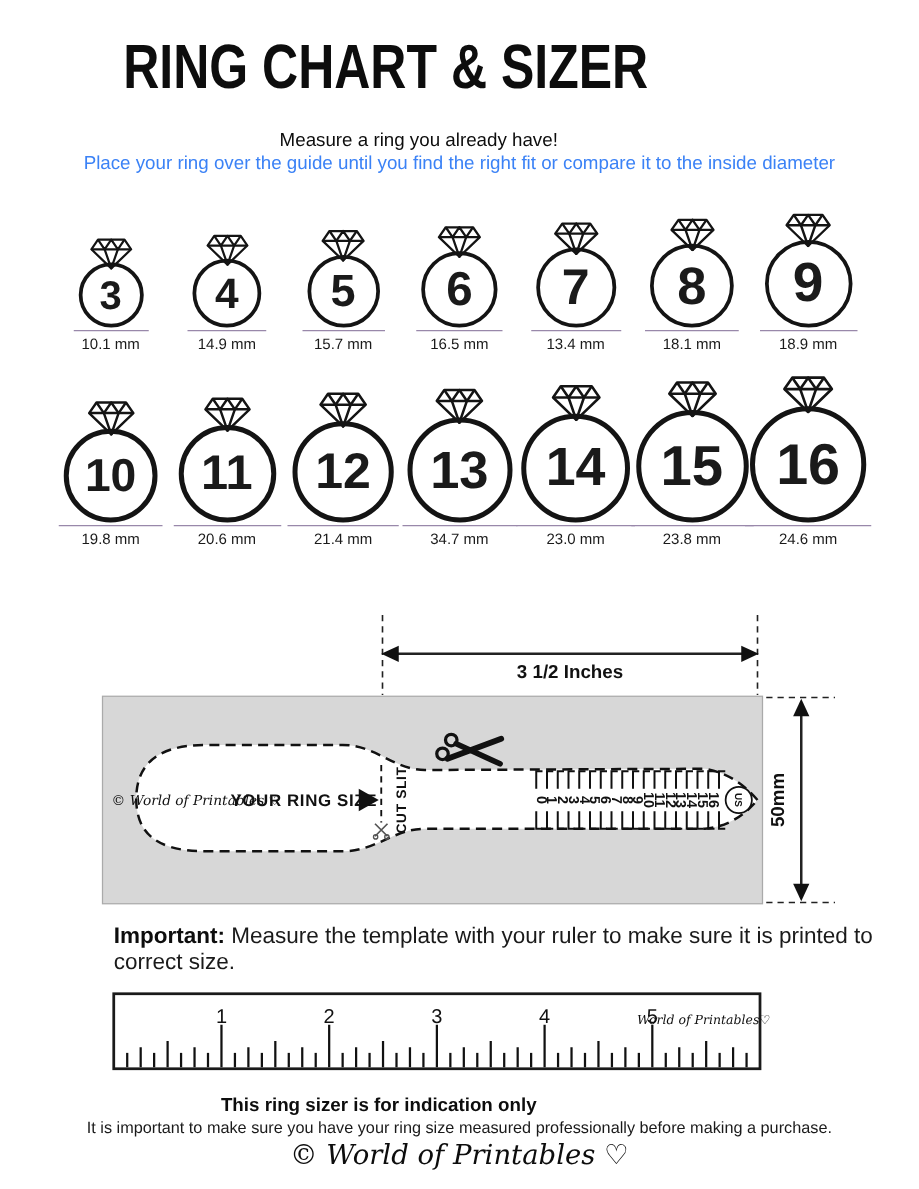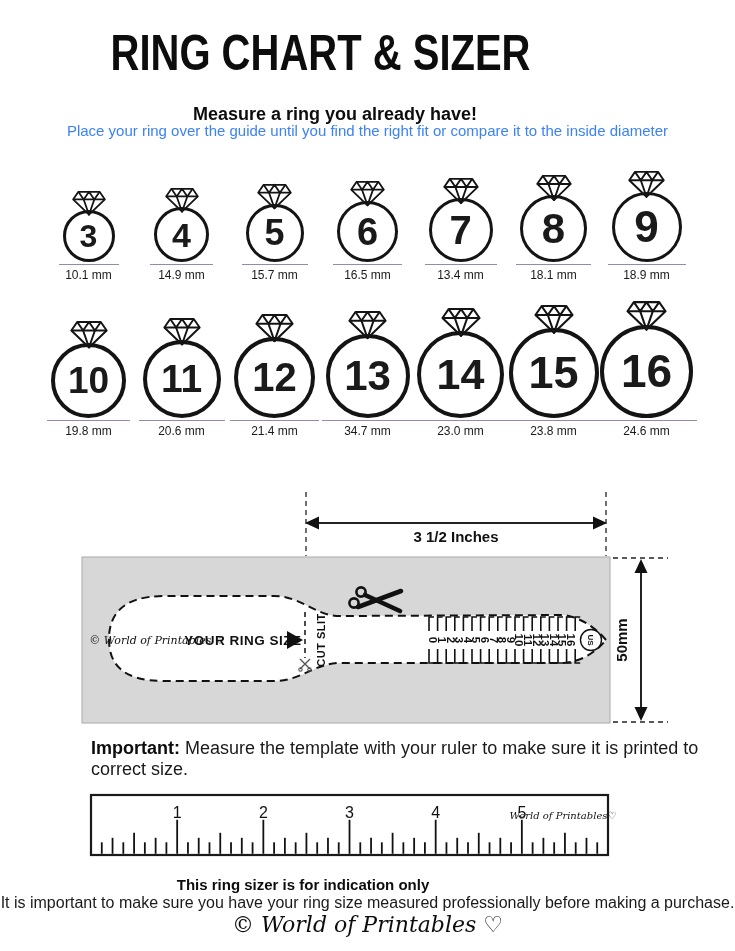--- a/index.html
+++ b/index.html
@@ -3,23 +3,23 @@
 <meta charset="utf-8">
 <style>
   html,body{margin:0;padding:0}
   body{
     width:735px;height:951px;background:#ffffff;position:relative;overflow:hidden;
     font-family:"Liberation Sans",sans-serif;color:#111;
   }
   .abs{position:absolute}
 
   
-  .title{top:24px;left:12px;width:616px;text-align:center;font-size:50px;font-weight:bold;letter-spacing:0;color:#0d0d0d;}
+  .title{top:24px;left:0;width:616px;text-align:center;font-size:50px;font-weight:bold;letter-spacing:0;color:#0d0d0d;}
   .title span{display:inline-block;transform:scaleX(0.8);transform-origin:center;white-space:nowrap}
-  .subtitle{top:104px;left:0;width:670px;text-align:center;font-size:18px;font-weight:bold;color:#0d0d0d}
+  .subtitle{top:104px;left:0;width:670px;text-align:center;font-size:15px;font-weight:normal;color:#0d0d0d}
   .desc{top:122px;left:0;width:735px;text-align:center;font-size:15px;color:#3b82f6}
 
   
   .row{position:absolute;left:0;right:0;display:flex;justify-content:center;align-items:flex-end}
   .row1{top:170px}
   .row2{top:300px}
   .cell{width:93px;display:flex;flex-direction:column;align-items:center;justify-content:flex-end}
   .ring{display:flex;flex-direction:column;align-items:center}
   .dia{width:var(--dw);height:calc(var(--dw) * 0.72);margin-bottom:-6px;z-index:2}
   .band{
@@ -43,21 +43,21 @@
   .rnum{font-size:16px}
   .rbrand{font-size:10px}
   .sbrand{font-size:11px}
 
   
   .important{top:738px;left:91px;width:620px;font-size:18px;color:#1a1a1a}
   .important b{color:#0d0d0d}
 
   
   .foot-bold{top:876px;left:0;width:606px;text-align:center;font-size:15px;font-weight:bold;color:#0d0d0d}
-  .foot-line{top:894px;left:0;width:735px;text-align:center;font-size:16px;color:#1a1a1a}
+  .foot-line{top:894px;left:0;width:735px;text-align:center;font-size:13px;color:#1a1a1a}
   .foot-brand{top:912px;left:0;width:735px;text-align:center;font-size:22px;color:#0d0d0d}
 </style>
 </head>
 <body>
 
 <svg width="0" height="0" style="position:absolute" aria-hidden="true">
   <defs>
     <symbol id="diaSym" viewBox="0 0 60 44">
       <g fill="none" stroke="#141414" stroke-width="3" stroke-linejoin="round">
         <path d="M12,3 L48,3 L57,16 L30,42 L3,16 Z"></path>

